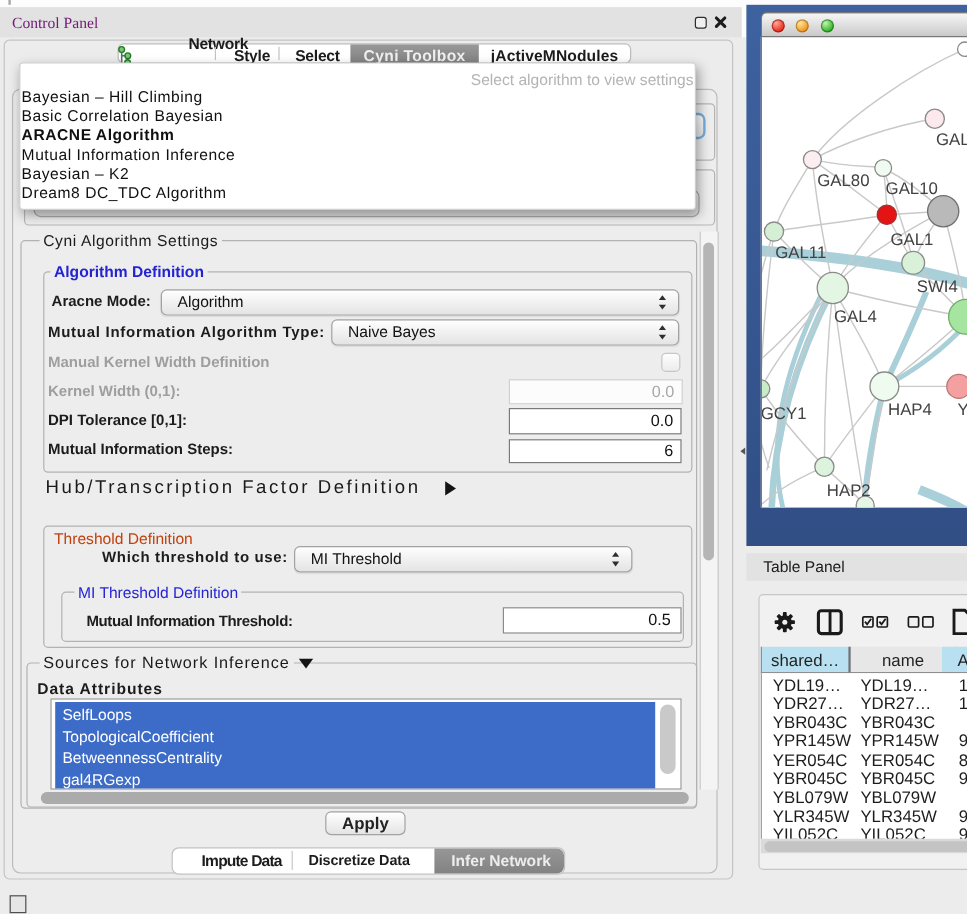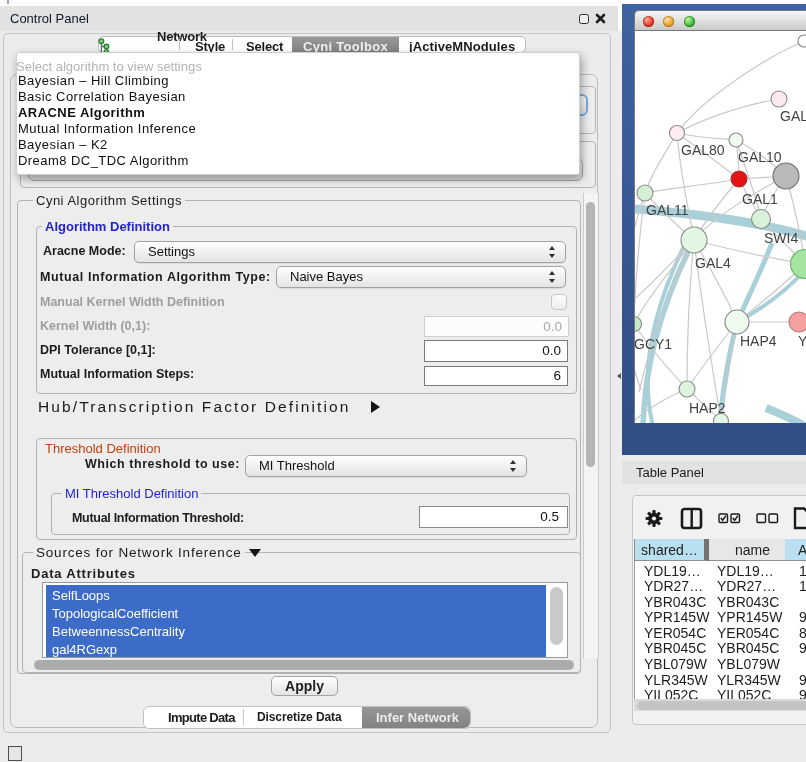--- a/index.html
+++ b/index.html
@@ -20,21 +20,21 @@
 .row{position:absolute;font-size:14px;color:#1d1d1d;white-space:nowrap;}
 </style>
 </head>
 <body>
 <div id="root">
 
 <div class="abs" style="left:0;top:0;width:806px;height:6px;background:#fdfdfd;"></div>
 <div class="abs" style="left:7px;top:0;width:2px;height:4px;background:#a9a9a9;"></div>
 <div class="abs" style="left:618px;top:0;width:4px;height:31px;background:#fdfdfd;"></div>
 <div class="abs" style="left:0;top:6px;width:618px;height:25px;background:#e2e2e2;"></div>
-<div class="abs" style="left:10px;top:6px;height:25px;line-height:25px;font-size:13px;color:#0f172a;">Control Panel</div>
+<div class="abs" style="left:10px;top:6px;height:25px;line-height:25px;font-size:13px;color:#701a75;font-family:Liberation Serif, serif;">Control Panel</div>
 <div class="abs" style="left:579px;top:14px;width:8px;height:8px;border:1.6px solid #2e2e2e;border-radius:2.5px;background:#efefef;"></div>
 <svg class="abs" style="left:595px;top:13px;" width="11" height="11" viewBox="0 0 11 11">
       <path d="M2 2 L9 9 M9 2 L2 9" stroke="#1c1c1c" stroke-width="2.6" stroke-linecap="round"></path>
     </svg>
 
 <div class="abs" style="left:3px;top:33px;width:606px;height:698px;background:#ececec;border:1px solid #c4c4c4;border-radius:5px;"></div>
 
 <div class="abs" style="left:10px;top:74px;width:588px;height:654px;background:#ededed;border:1px solid #bcbcbc;border-radius:7px;box-sizing:border-box;"></div>
 
 <div class="abs" style="left:20px;top:86px;width:574px;height:46px;border:1px solid #b5b5b5;border-radius:4px;"></div>
@@ -43,21 +43,21 @@
 <div class="abs" style="left:28px;top:158px;width:555px;height:23px;border:1px solid #a8a8a8;border-radius:6px;background:linear-gradient(#f6f6f6,#dcdcdc);box-sizing:border-box;"></div>
 
 <div class="grp" style="left:17px;top:200px;width:562px;height:472px;"></div>
 <div class="grplbl" style="left:33px;top:193px;font-size:13px;color:#1a1a1a;letter-spacing:0.5px;">Cyni Algorithm Settings</div>
 
 <div class="grp" style="left:36px;top:226px;width:539px;height:166px;"></div>
 <div class="grplbl" style="left:42px;top:219px;font-size:13px;font-weight:bold;color:#2323d1;">Algorithm Definition</div>
 
 <div class="lbl" style="left:43px;top:244px;">Aracne Mode:</div>
 <div class="combo" style="left:134px;top:241px;width:430px;">
-      <span class="ctext">Settings</span>
+      <span class="ctext">Algorithm</span>
       <span class="arrows">
         <span class="up"></span>
         <span class="dn"></span>
       </span>
     </div>
 
 <div class="lbl" style="left:40px;top:270px;letter-spacing:0.6px;">Mutual Information Algorithm Type:</div>
 <div class="combo" style="left:276px;top:266px;width:288px;">
       <span class="ctext">Naive Bayes</span>
       <span class="arrows">
@@ -135,21 +135,21 @@
     </svg>
 <div class="tabtxt" style="left:117px;top:29px;padding-left:40px;">Network</div>
 <div class="abs" style="left:179px;top:39px;width:1px;height:11px;background:#c4c4c4;"></div>
 <div class="tabtxt" style="left:195px;top:38.5px;">Style</div>
 <div class="abs" style="left:232px;top:39px;width:1px;height:11px;background:#c4c4c4;"></div>
 <div class="tabtxt" style="left:246px;top:38.5px;">Select</div>
 <div class="tabtxt" style="left:303px;top:38.5px;color:#f0f0f0;letter-spacing:0.3px;">Cyni Toolbox</div>
 <div class="tabtxt" style="left:409px;top:38.5px;letter-spacing:0.1px;">jActiveMNodules</div>
 
 <div class="abs" style="left:16px;top:52px;width:562px;height:121px;background:#fff;border:1px solid #cfcfcf;border-radius:3px;box-shadow:2px 4px 10px rgba(0,0,0,0.35);"></div>
-<div class="abs" style="left:16px;top:59px;width:562px;text-align:left;font-size:13px;color:#b4b4b4;">Select algorithm to view settings</div>
+<div class="abs" style="left:16px;top:59px;width:562px;text-align:right;font-size:13px;color:#b4b4b4;">Select algorithm to view settings</div>
 <div class="pitem" style="top:73px;">Bayesian – Hill Climbing</div>
 <div class="pitem" style="top:89px;">Basic Correlation Bayesian</div>
 <div class="pitem" style="top:105px;font-weight:bold;">ARACNE Algorithm</div>
 <div class="pitem" style="top:121px;">Mutual Information Inference</div>
 <div class="pitem" style="top:137px;">Bayesian – K2</div>
 <div class="pitem" style="top:153px;">Dream8 DC_TDC Algorithm</div>
 
 <div class="abs" style="left:617px;top:372.5px;width:0;height:0;border-top:3px solid transparent;border-bottom:3px solid transparent;border-right:4px solid #555;"></div>
 
 <div class="abs" style="left:8px;top:746px;width:12px;height:13px;border:1.5px solid #4f4f4f;background:#e6e6e6;"></div>
@@ -266,21 +266,21 @@
       <rect x="97" y="9" width="8.5" height="8.5" rx="1"></rect>
       <path d="M86.8 13 L88.6 15.2 L92 10.6" stroke-width="1.5"></path>
       <path d="M98.8 13 L100.6 15.2 L104 10.6" stroke-width="1.5"></path>
       <rect x="123" y="9" width="8.5" height="8.5" rx="1"></rect>
       <rect x="135" y="9" width="8.5" height="8.5" rx="1"></rect>
     </g>
     <path d="M161 3.5 h9 l5 5 v14.5 h-14 z" fill="none" stroke="#1a1a1a" stroke-width="2.4"></path>
   </g>
 </svg>
 
-<div class="abs" style="left:634px;top:539px;width:75px;height:22px;background:#b9e0f0;border-left:1px solid #909090;border-right:5px solid #737373;border-bottom:1px solid #8f8f8f;box-sizing:border-box;text-align:center;line-height:22px;font-size:14px;color:#222;">shared…</div>
+<div class="abs" style="left:634px;top:539px;width:75px;height:22px;background:#b9e0f0;border-left:1px solid #909090;border-right:2px solid #737373;border-bottom:1px solid #8f8f8f;box-sizing:border-box;text-align:center;line-height:22px;font-size:14px;color:#222;">shared…</div>
 <div class="abs" style="left:709px;top:539px;width:88px;height:22px;background:#e7e7e7;border-right:1px solid #9a9a9a;border-bottom:1px solid #8f8f8f;box-sizing:border-box;text-align:center;line-height:22px;font-size:14px;color:#222;">name</div>
 <div class="abs" style="left:785px;top:539px;width:21px;height:22px;background:#b9e0f0;border-bottom:1px solid #8f8f8f;box-sizing:border-box;line-height:22px;font-size:14px;color:#222;padding-left:13px;overflow:hidden;">A</div>
 
 <div class="abs" style="left:634px;top:561px;width:172px;height:138px;background:#fff;border-left:1px solid #a0a0a0;box-sizing:border-box;overflow:hidden;">
   <div class="row" style="left:9px;top:2.5px;line-height:15.6px;">YDL19…<br>YDR27…<br>YBR043C<br>YPR145W<br>YER054C<br>YBR045C<br>YBL079W<br>YLR345W<br>YIL052C</div>
   <div class="row" style="left:82px;top:2.5px;line-height:15.6px;">YDL19…<br>YDR27…<br>YBR043C<br>YPR145W<br>YER054C<br>YBR045C<br>YBL079W<br>YLR345W<br>YIL052C</div>
   <div class="row" style="left:164px;top:2.5px;line-height:15.6px;">13<br>12<br>&nbsp;<br>9.<br>8.<br>9.<br>&nbsp;<br>9.<br>9.</div>
 </div>
 <div class="abs" style="left:634px;top:699px;width:172px;height:12px;background:#dadada;"></div>
 <div class="abs" style="left:637px;top:700.5px;width:200px;height:9.5px;background:#c4c4c4;border-radius:5px;"></div>

